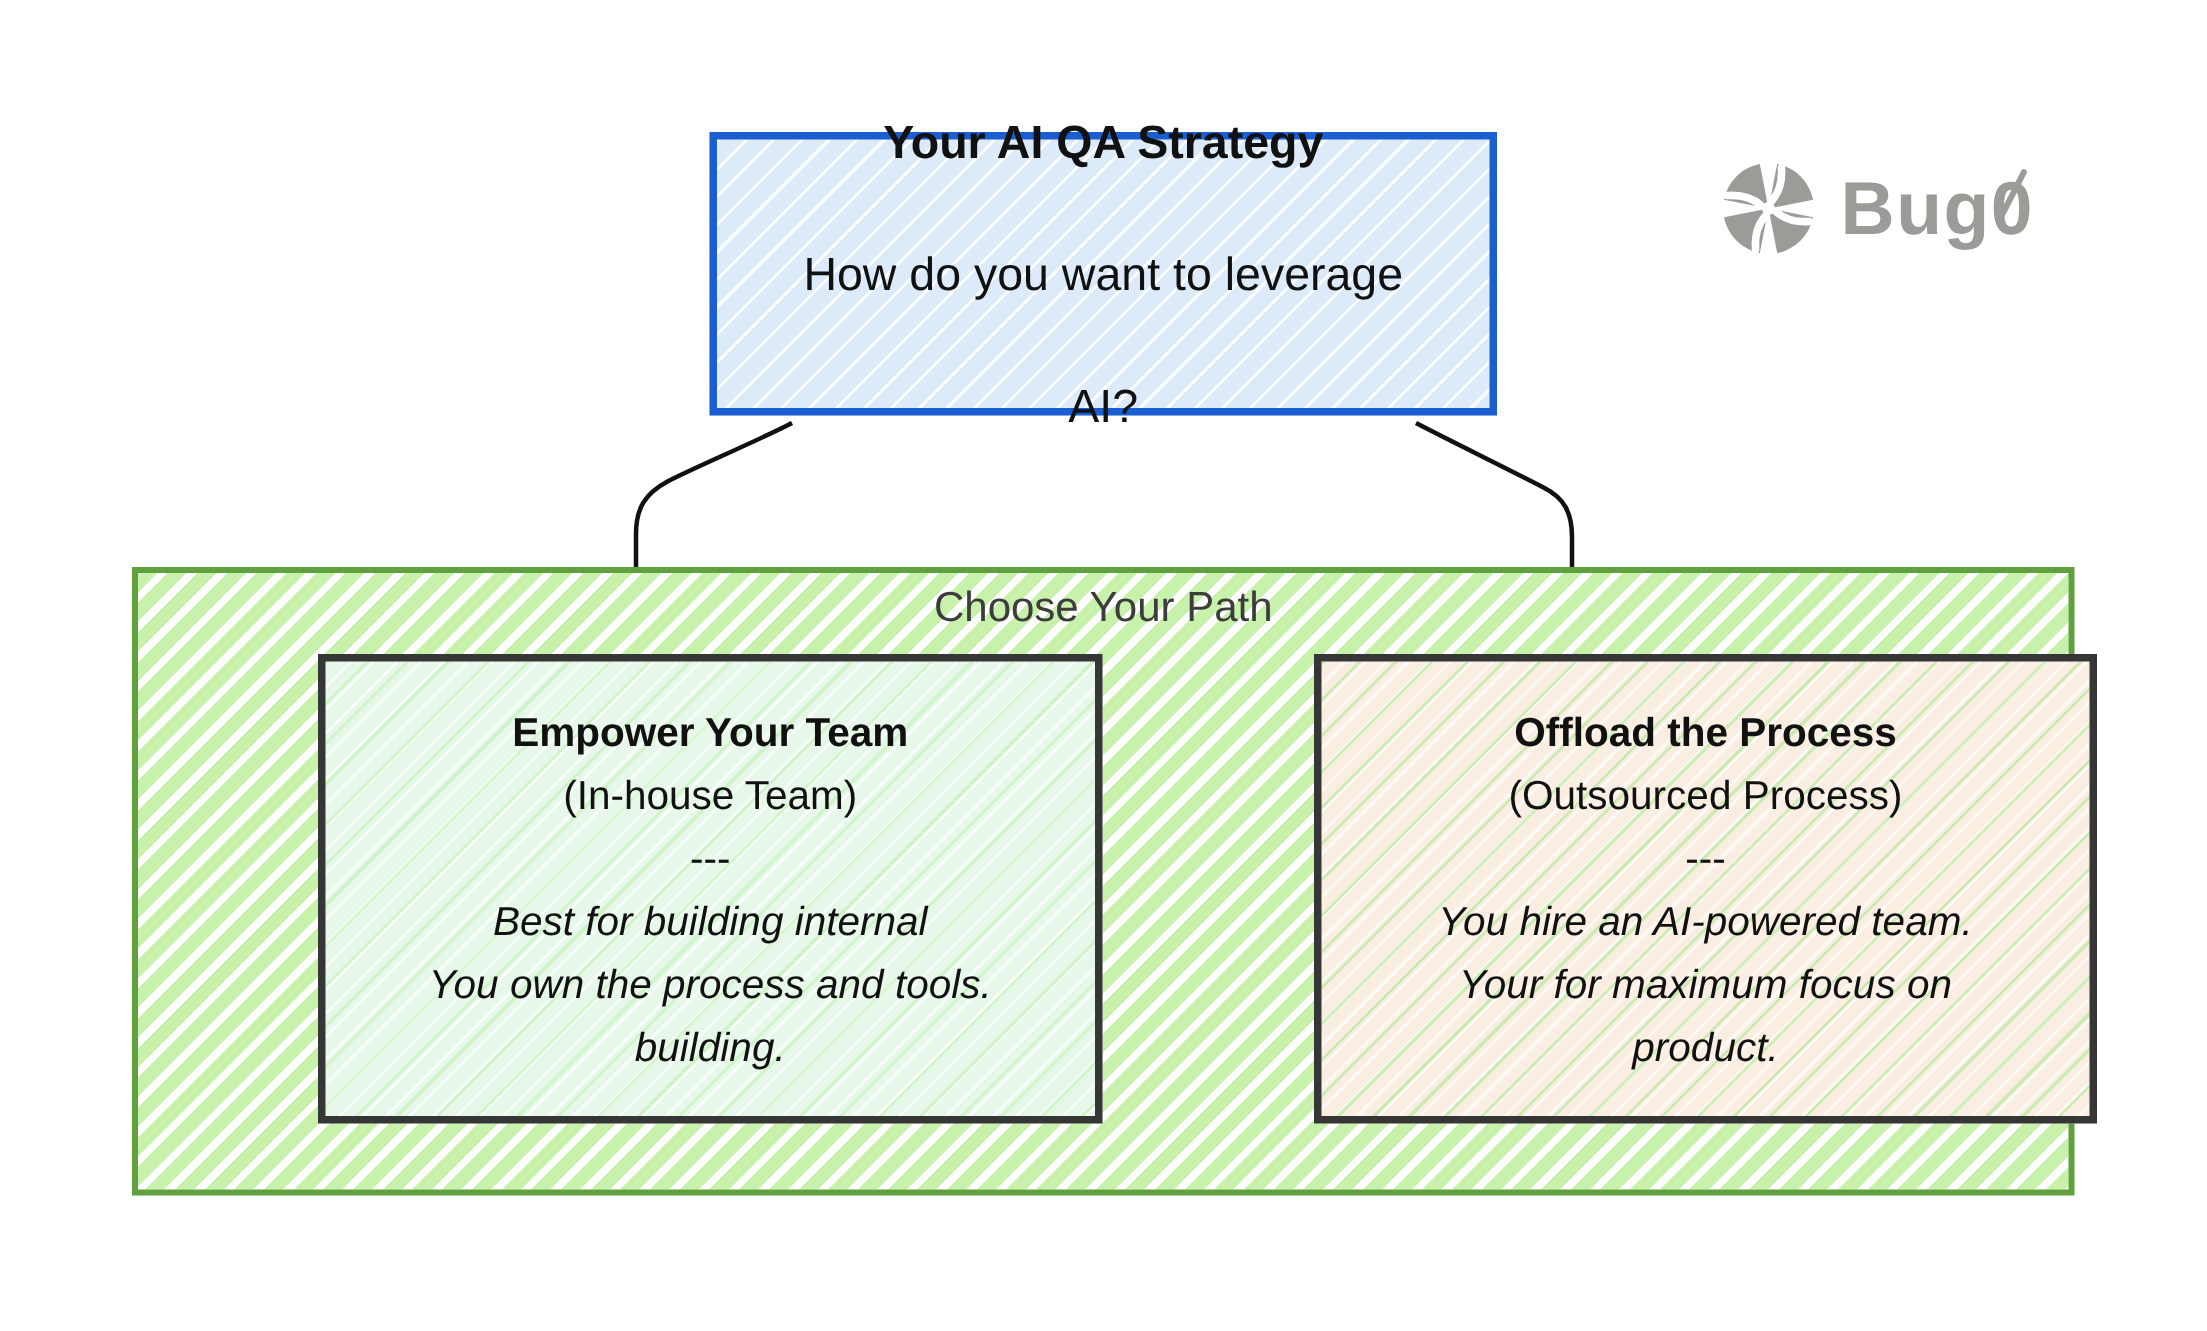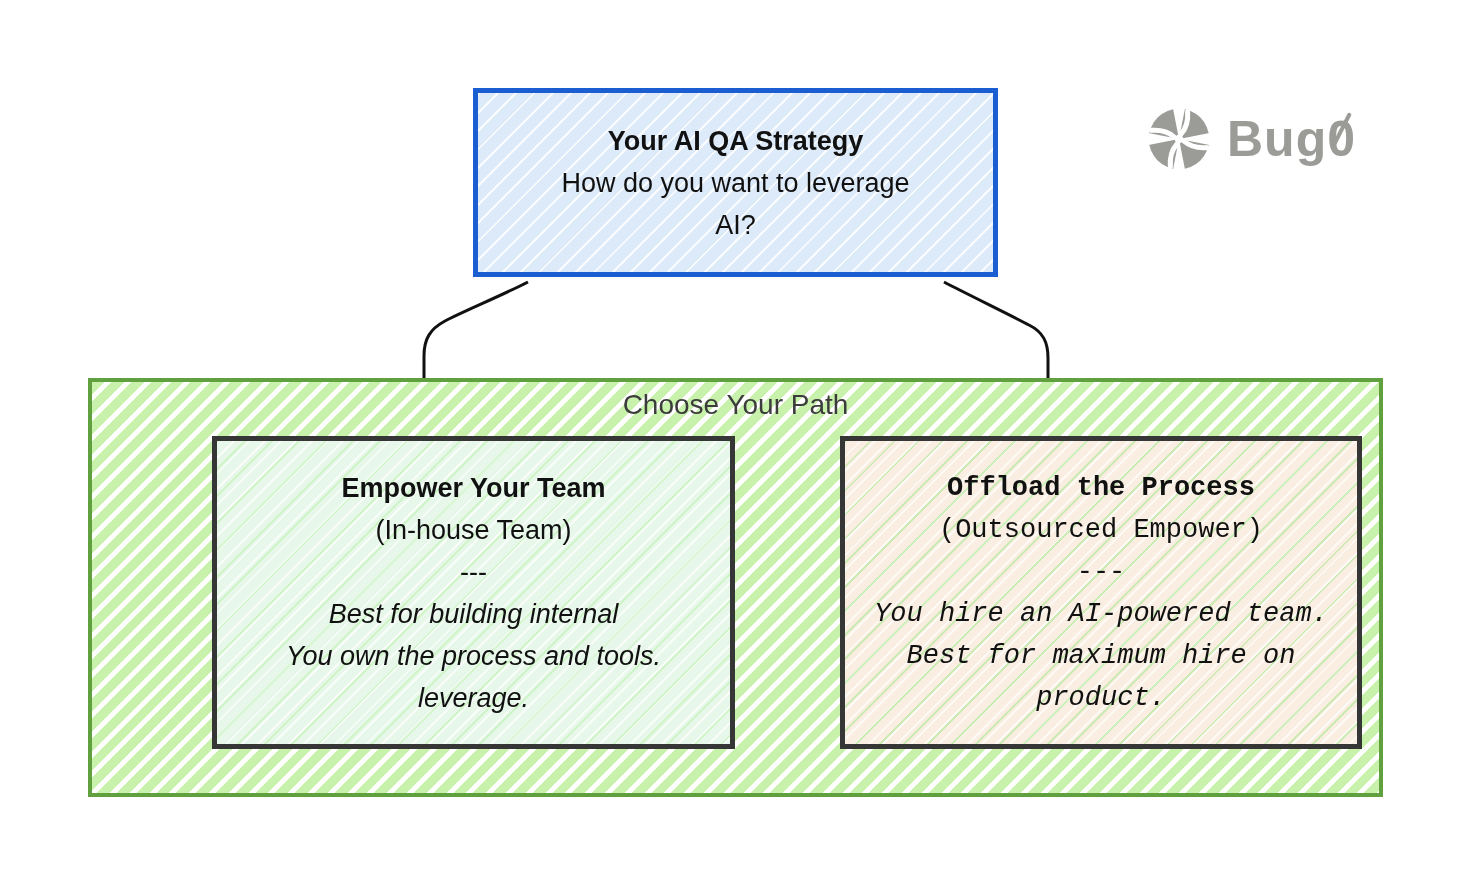--- a/index.html
+++ b/index.html
@@ -24,21 +24,22 @@
       repeating-linear-gradient(135deg,
         rgba(255,255,255,0.85) 0px, rgba(255,255,255,0.85) 2px,
         rgba(255,255,255,0) 2px, rgba(255,255,255,0) 13px),
       #ddeafa;
     display: flex;
     flex-direction: column;
     justify-content: center;
     align-items: center;
     text-align: center;
     line-height: 42px;
-    font-size: 27px;
+    font-size: 31px;
+    gap: 46px;
   }
   .strategy-box .title { font-weight: bold; }
 
   
   .logo {
     position: absolute;
     left: 1143px; top: 103px;
     display: flex;
     align-items: center;
     gap: 12px;
@@ -111,31 +112,30 @@
     background:
       repeating-linear-gradient(135deg,
         rgba(178,240,160,0.45) 0px, rgba(178,240,160,0.45) 2px,
         rgba(255,255,255,0) 2px, rgba(255,255,255,0) 19px),
       repeating-linear-gradient(135deg,
         rgba(255,255,255,0.7) 0px, rgba(255,255,255,0.7) 2px,
         rgba(255,255,255,0) 2px, rgba(255,255,255,0) 11px),
       #e7f8ea;
   }
   .option-outsourced {
-    left: 700px;
+    left: 736px;
     width: 522px;
     background:
       repeating-linear-gradient(135deg,
         rgba(150,230,125,0.45) 0px, rgba(150,230,125,0.45) 2px,
         rgba(255,255,255,0) 2px, rgba(255,255,255,0) 17px),
       repeating-linear-gradient(135deg,
         rgba(255,255,255,0.65) 0px, rgba(255,255,255,0.65) 2px,
         rgba(255,255,255,0) 2px, rgba(255,255,255,0) 10px),
       #faeee2;
-    font-family: Liberation Mono, monospace;
   }
 </style>
 </head>
 <body>
 
 <div class="canvas">
 
   <div class="strategy-box">
     <div class="title">Your AI QA Strategy</div>
     <div>How do you want to leverage</div>
@@ -178,26 +178,26 @@
 
   <div class="path-group">
     <div class="path-group-label">Choose Your Path</div>
 
     <div class="option-box option-inhouse">
       <div class="title">Empower Your Team</div>
       <div>(In-house Team)</div>
       <div>---</div>
       <div class="desc">Best for building internal</div>
       <div class="desc">You own the process and tools.</div>
-      <div class="desc">leverage.</div>
+      <div class="desc">building.</div>
     </div>
 
     <div class="option-box option-outsourced">
       <div class="title">Offload the Process</div>
-      <div>(Outsourced Empower)</div>
+      <div>(Outsourced Process)</div>
       <div>---</div>
       <div class="desc">You hire an AI-powered team.</div>
-      <div class="desc">Best for maximum hire on</div>
+      <div class="desc">Your for maximum focus on</div>
       <div class="desc">product.</div>
     </div>
   </div>
 
 </div>
 
 </body></html>

